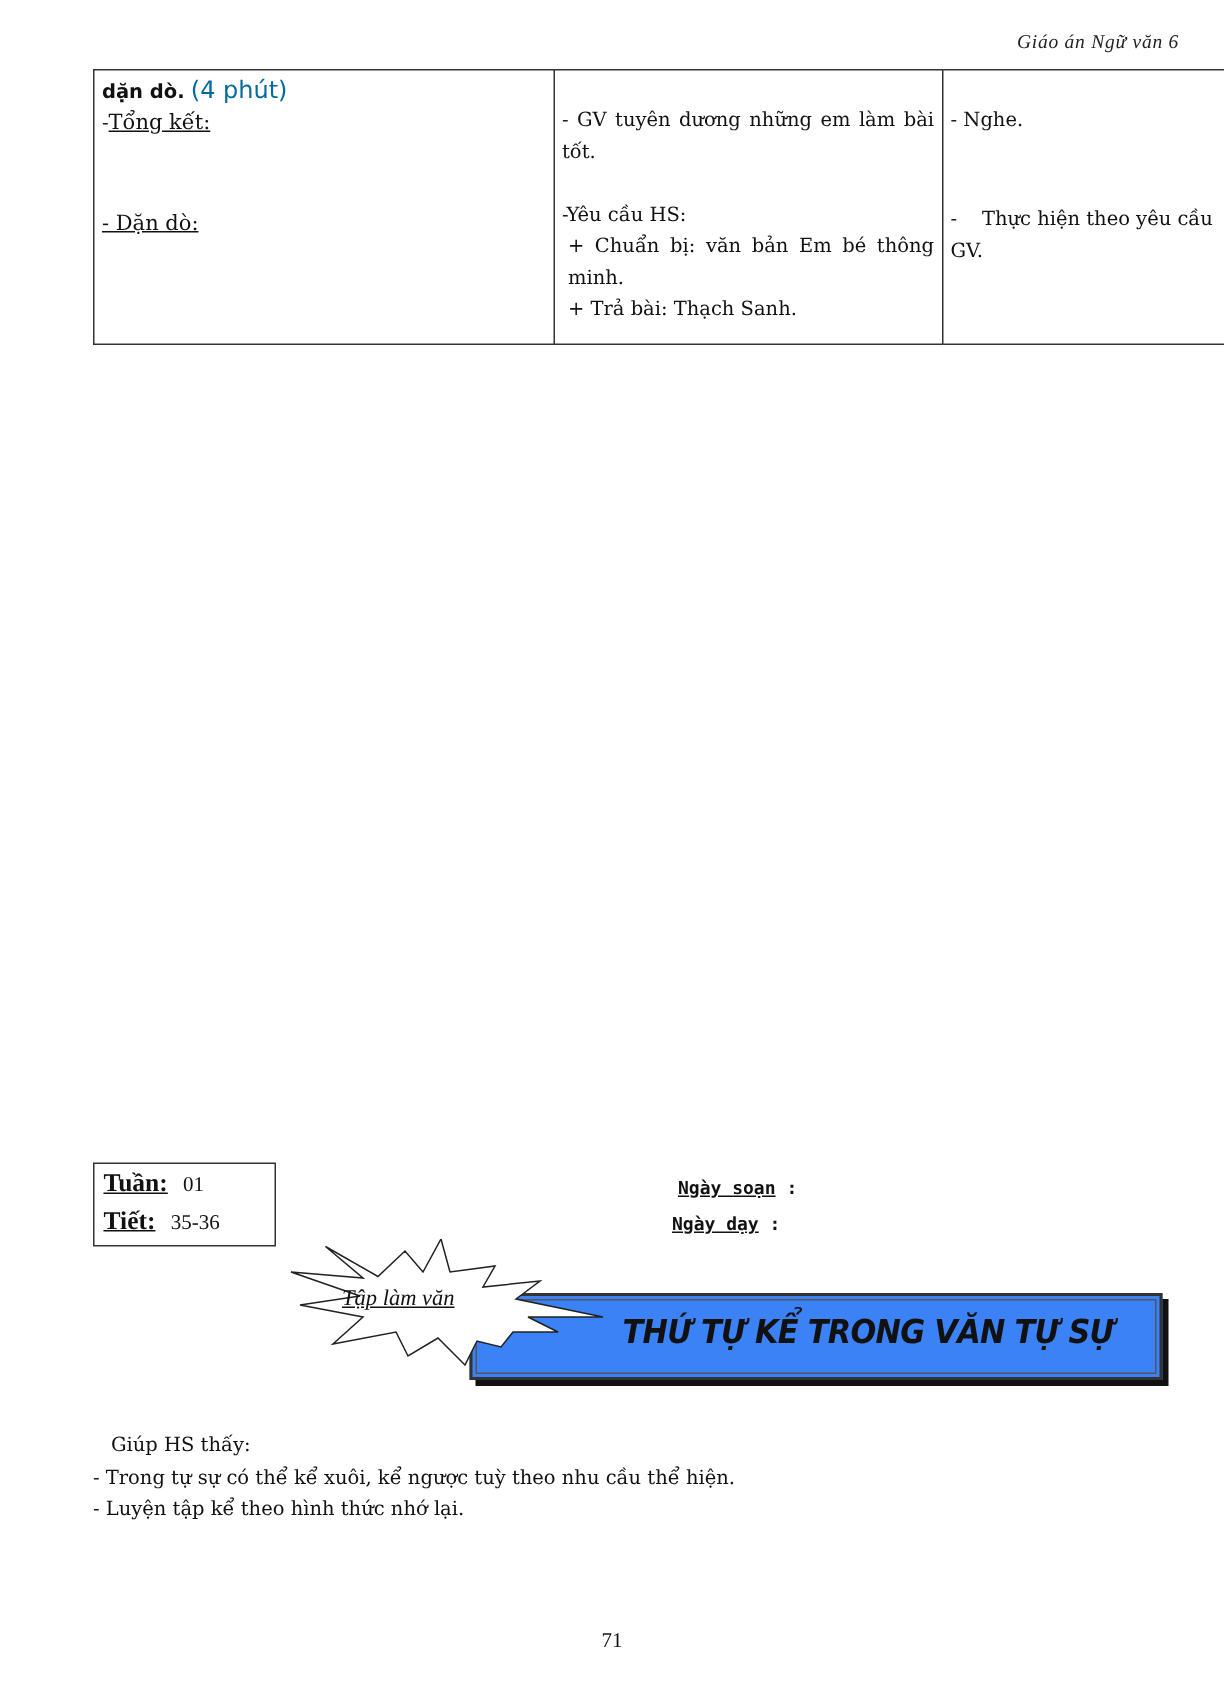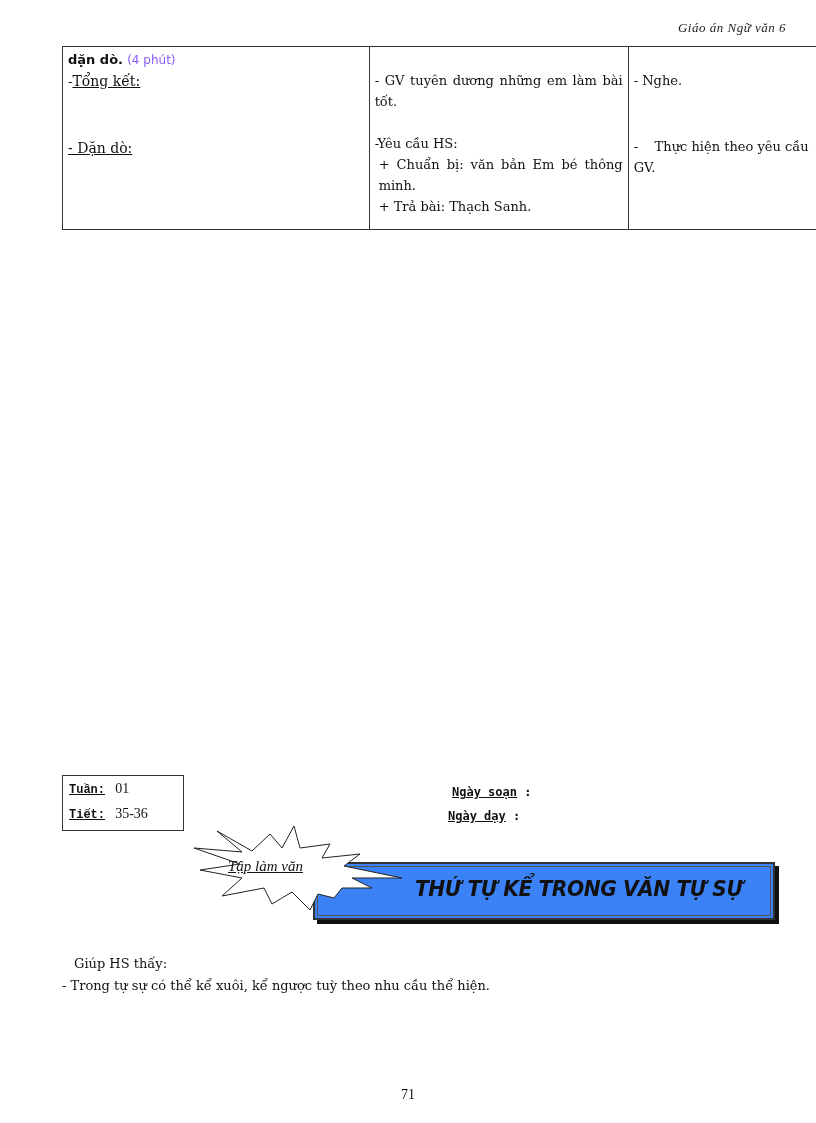--- a/index.html
+++ b/index.html
@@ -17,31 +17,31 @@
     position: absolute; left: 62px; top: 46px; width: 760px;
     border-collapse: collapse; font-size: 13px; line-height: 21px;
   }
   .top-table td {
     border: 1px solid #333; vertical-align: top; padding: 2px 5px 0 5px;
   }
   .top-table td.c1 { width: 292px; height: 180px; }
   .top-table td.c2 { width: 245px; text-align: justify; }
   .top-table td.c3 { width: 180px; }
   .sec-heading { font-family: "DejaVu Sans", sans-serif; font-weight: bold; font-size: 13px; }
-  .hand { font-family: "DejaVu Sans", sans-serif; font-size: 12px; color: #8b5cf6; font-weight: normal; }
+  .hand { font-family: "DejaVu Sans", sans-serif; font-size: 16px; color: #0369a1; font-weight: normal; }
   .ul-label { text-decoration: underline; font-size: 14px; }
   .spacer { height: 42px; }
   .spacer-sm { height: 21px; }
 
   .week-box {
     position: absolute; left: 62px; top: 775px; width: 120px; height: 54px;
     border: 1px solid #333; font-size: 13px;
   }
   .week-row { height: 25px; line-height: 25px; padding-left: 6px; }
-  .week-label { font-family: Liberation Mono, monospace; font-weight: bold; text-decoration: underline; font-size: 12px; }
+  .week-label { font-family: Liberation Serif, serif; font-weight: bold; text-decoration: underline; font-size: 17px; }
   .week-val { font-family: "Liberation Serif", serif; margin-left: 6px; font-size: 14px; }
   .dates {
     position: absolute; left: 425px; top: 780px; font-family: "DejaVu Sans Mono", monospace;
     font-size: 12px; font-weight: bold;
   }
   .dates div { height: 24px; line-height: 24px; }
   .dates .lbl { text-decoration: underline; padding-left: 23px; }
 
   .title-box {
     position: absolute; left: 313px; top: 862px; width: 458px; height: 54px;
@@ -146,15 +146,16 @@
 </div>
 
 <svg class="burst" width="215" height="90" viewBox="0 0 215 90">
   <polygon points="25,5 60,25 78,8 90,22 102,0 108,22 138,18 130,32 168,28 152,40 210,52 160,52 180,62 150,62 142,72 126,68 118,84 100,66 80,78 72,62 30,70 50,52 8,44 48,38 2,22 50,26" fill="#ffffff" stroke="#222" stroke-width="1"></polygon>
 </svg>
 <div class="burst-label">Tập làm văn</div>
 
 <div class="objectives">
   <div class="obj-intro">Giúp HS thấy:</div>
   <div>- Trong tự sự có thể kể xuôi, kể ngược tuỳ theo nhu cầu thể hiện.</div>
+  <div>- Luyện tập kể theo hình thức nhớ lại.</div>
 </div>
 
 <div class="page-num">71</div>
 
 </body></html>

